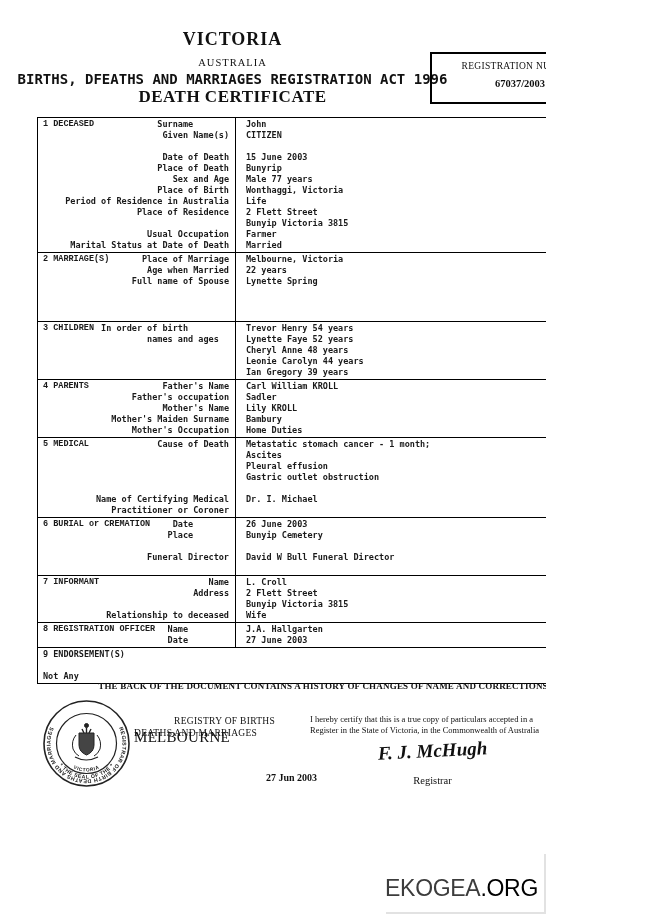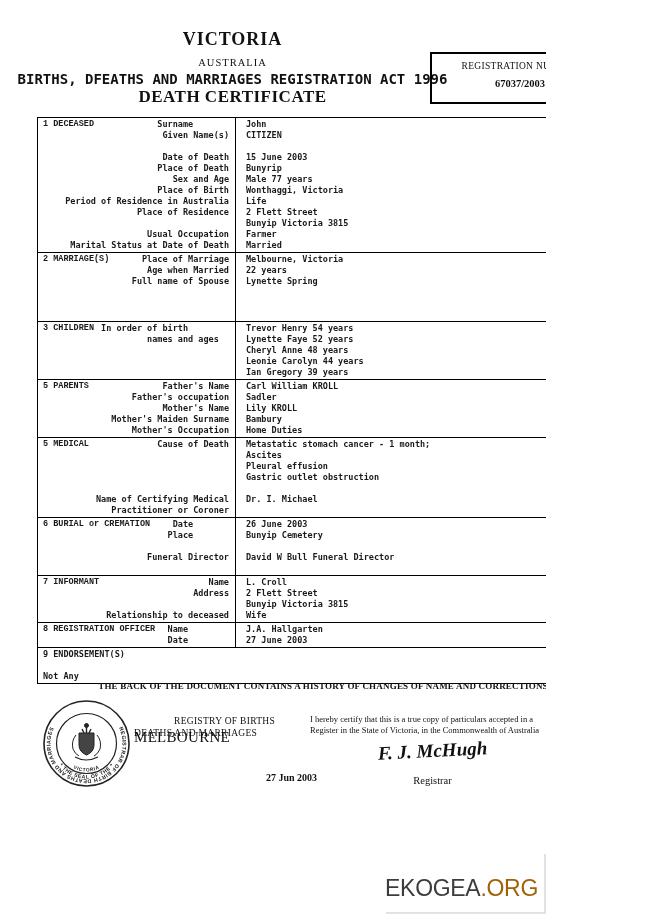--- a/index.html
+++ b/index.html
@@ -139,21 +139,21 @@
         <div class="col-values">
           <div class="row">Trevor Henry 54 years</div>
           <div class="row">Lynette Faye 52 years</div>
           <div class="row">Cheryl Anne 48 years</div>
           <div class="row">Leonie Carolyn 44 years</div>
           <div class="row">Ian Gregory 39 years</div>
         </div>
       </div>
       <div class="section">
         <div class="col-labels">
-          <span class="sec-title">5 PARENTS</span>
+          <span class="sec-title">4 PARENTS</span>
           <div class="row">Father's Name</div>
           <div class="row">Father's occupation</div>
           <div class="row">Mother's Name</div>
           <div class="row">Mother's Maiden Surname</div>
           <div class="row">Mother's Occupation</div>
         </div>
         <div class="col-values">
           <div class="row">Carl William KROLL</div>
           <div class="row">Sadler</div>
           <div class="row">Lily KROLL</div>
@@ -267,15 +267,15 @@
   <div class="registry-1">REGISTRY OF BIRTHS</div>
   <div class="registry-2">DEATHS AND MARRIAGES</div>
   <div class="f-place">MELBOURNE</div>
   <div class="f-date">27 Jun 2003</div>
   <div class="certify-1">I hereby certify that this is a true copy of particulars accepted in a</div>
   <div class="certify-2">Register in the State of Victoria, in the Commonwealth of Australia</div>
   <div class="signature">F. J. McHugh</div>
   <div class="registrar">Registrar</div>
 
   <div class="wm-frame"></div>
-  <div class="watermark"><span>EKOGEA</span><span class="wm-suffix" id="wm-suffix" style="color: #a16207;">.ORG</span></div>
+  <div class="watermark"><span>EKOGEA</span><span class="wm-suffix" id="wm-suffix" style="color: #000000;">.ORG</span></div>
 
 </div>
 
 </body></html>

